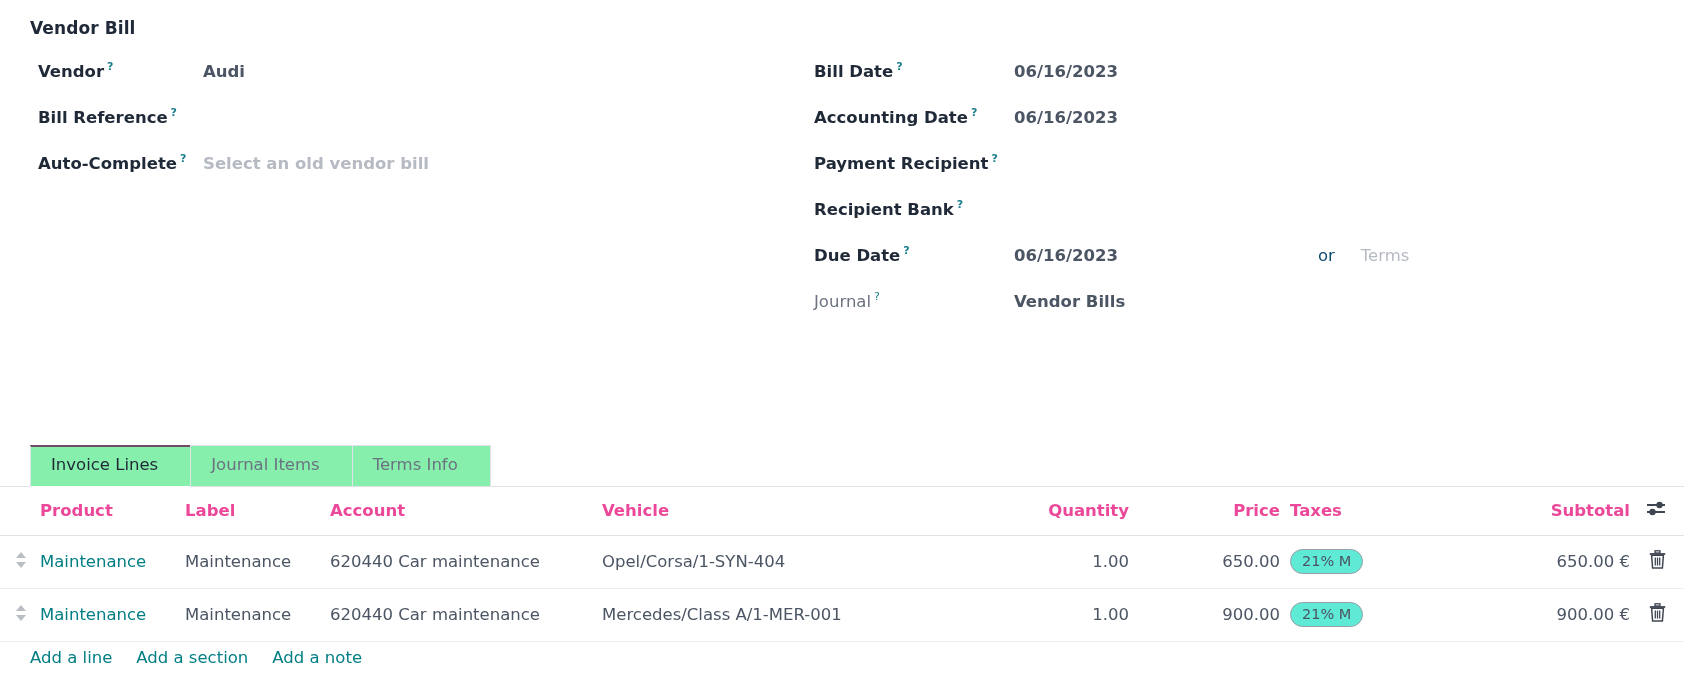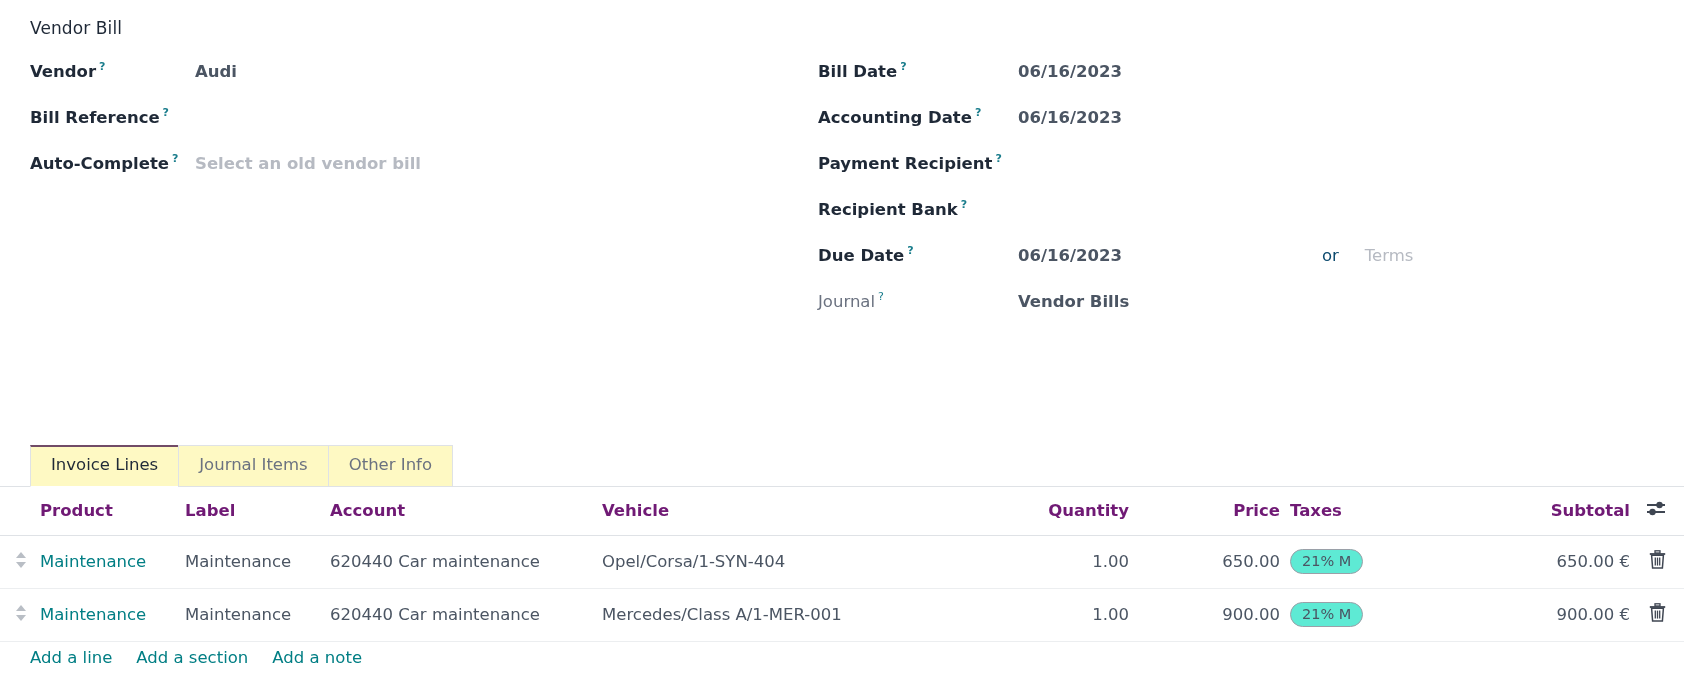--- a/index.html
+++ b/index.html
@@ -8,31 +8,31 @@
     width: 1684px; height: 687px;
     background: #ffffff;
     font-family: "DejaVu Sans", "Liberation Sans", sans-serif;
     color: #374151;
     overflow: hidden;
   }
   .sheet { position: relative; width: 1684px; height: 687px; padding: 0 30px; }
 
   
   .doc-type {
-    font-size: 17px; font-weight: 400; color: #1f2937;
+    font-size: 17px; font-weight: 700; color: #1f2937;
     padding-top: 18px; letter-spacing: .1px;
   }
   .doc-title {
     font-size: 45px; font-weight: 400; color: #22272e;
     line-height: 1.12; margin-top: 8px; letter-spacing: -0.5px;
   }
 
   
   .fields {
-    display: flex; margin-top: 22px; gap: 16px;
+    display: flex; margin-top: 22px; gap: 4px; margin-left: 8px;
   }
   .col-left  { width: 772px; flex: 0 0 772px; }
   .col-right { flex: 1 1 auto; }
 
   .field-row {
     display: flex; align-items: baseline;
     height: 46px;
   }
   .f-label {
     font-size: 16.5px; font-weight: 700; color: #1f2937;
@@ -60,44 +60,44 @@
     height: 48px;
   }
   .tabs { display: flex; align-items: flex-end; height: 48px; position: relative; }
   .tabs::after {
     content: ""; position: absolute; left: -30px; right: 0; bottom: 0;
     border-bottom: 1px solid #dfe2e6;
   }
   .tab {
     position: relative; z-index: 2;
     font-size: 16.5px; color: #6b7280;
-    padding: 10px 20px 11px 20px;
+    padding: 10px 32px 11px 20px;
     border: 1px solid #dfe2e6;
     border-bottom: 1px solid #dfe2e6;
-    background: #fef9c3; cursor: pointer;
+    background: #86efac; cursor: pointer;
     margin-right: -1px; line-height: 1.15;
   }
   .tab.active {
     color: #1f2937;
     border-top: 2px solid #714b67;
     border-bottom: 1px solid #fff;
     padding-top: 9px;
   }
 
   
   .lines {
     position: absolute; left: 0; right: 0; top: 487px;
     width: 1684px;
   }
   table.lines-table {
     width: 100%; border-collapse: collapse;
     table-layout: fixed;
   }
   table.lines-table th {
-    font-size: 16.5px; font-weight: 700; color: #701a75;
+    font-size: 16.5px; font-weight: 700; color: #ec4899;
     padding: 13px 0 14px 0; text-align: left;
     border-bottom: 1px solid #dfe2e6;
     white-space: nowrap;
   }
   table.lines-table td {
     font-size: 16.5px; color: #4b5563;
     padding: 13px 0 14px 0;
     border-bottom: 1px solid #eceef0;
     white-space: nowrap;
   }
@@ -217,21 +217,21 @@
         <div class="f-value">Vendor Bills</div>
       </div>
 
     </div>
   </div>
 
   <div class="tabs-wrap">
     <div class="tabs">
       <div class="tab active">Invoice Lines</div>
       <div class="tab">Journal Items</div>
-      <div class="tab">Other Info</div>
+      <div class="tab">Terms Info</div>
     </div>
   </div>
 
   <div class="lines">
     <table class="lines-table">
       <colgroup>
         <col class="c-handle">
           <col class="c-product">
           <col class="c-label">
           <col class="c-account">

